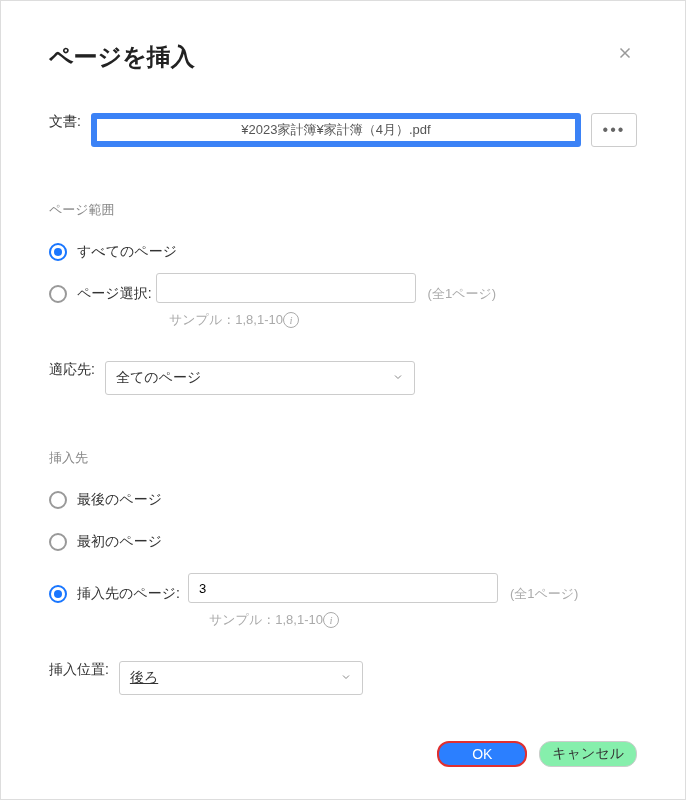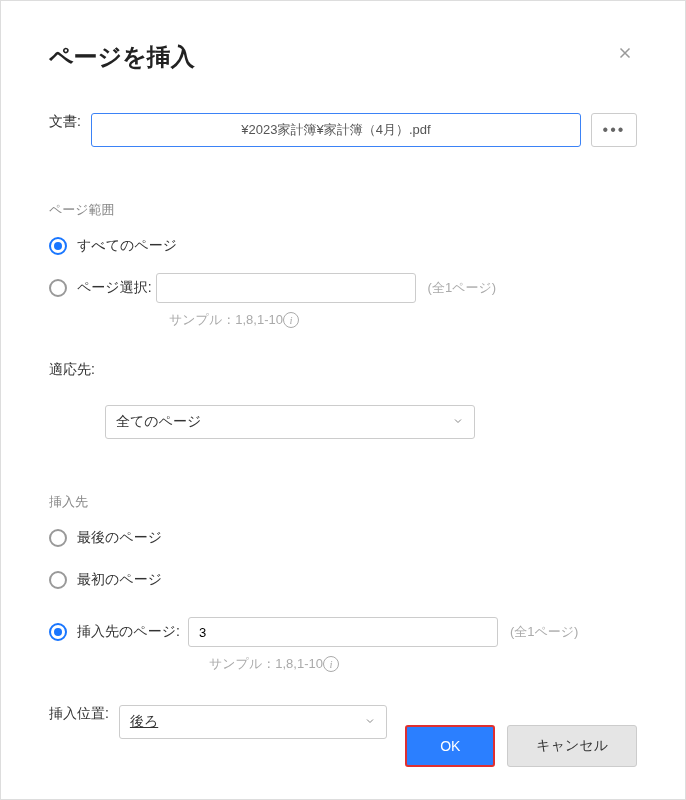--- a/index.html
+++ b/index.html
@@ -5,43 +5,43 @@
 * { box-sizing: border-box; margin: 0; padding: 0; }
 body { font-family: "Meiryo", "Hiragino Sans", sans-serif; background: #f5f5f5; display: flex; justify-content: center; align-items: flex-start; }
 .dialog { width: 686px; height: 800px; background: #fff; border: 1px solid #ddd; padding: 40px 48px 32px 48px; position: relative; }
 .header { display: flex; justify-content: space-between; align-items: flex-start; margin-bottom: 40px; }
 .title { font-size: 24px; font-weight: 600; color: #222; }
 .close-btn { width: 24px; height: 24px; cursor: pointer; color: #999; display: flex; align-items: center; justify-content: center; }
 .close-btn svg { width: 18px; height: 18px; }
 .section-label { font-size: 13px; color: #888; margin-bottom: 12px; }
 .row { display: flex; align-items: flex-start; margin-bottom: 14px; }
 .field-label { font-size: 14px; color: #333; margin-right: 10px; white-space: nowrap; }
-.text-input { flex: 1; height: 34px; border: 1px solid #3b82f6; border-radius: 3px; padding: 0 10px; font-size: 13px; color: #666; background: #fff; }
+.text-input { flex: 1; height: 34px; border: 6px solid #3b82f6; border-radius: 3px; padding: 0 10px; font-size: 13px; color: #666; background: #fff; }
 .text-input.file { text-align: center; color: #555; }
 .more-btn { width: 46px; height: 34px; border: 1px solid #ccc; border-radius: 3px; margin-left: 10px; background: #fff; cursor: pointer; display: flex; align-items: center; justify-content: center; color: #666; font-size: 16px; letter-spacing: 2px; }
 .section { margin-bottom: 30px; }
-.radio-row { display: flex; align-items: center; margin-bottom: 12px; min-height: 30px; }
+.radio-row { display: flex; align-items: flex-end; margin-bottom: 12px; min-height: 30px; }
 .radio { width: 18px; height: 18px; border: 2px solid #999; border-radius: 50%; margin-right: 10px; cursor: pointer; display: flex; align-items: center; justify-content: center; flex-shrink: 0; }
 .radio.checked { border-color: #1976ff; }
 .radio.checked::after { content: ''; width: 8px; height: 8px; background: #1976ff; border-radius: 50%; }
 .radio-label { font-size: 14px; color: #333; }
 .inline-input { width: 260px; height: 30px; border: 1px solid #ccc; border-radius: 3px; padding: 0 8px; font-size: 13px; margin-left: 4px; margin-right: 12px; }
 .hint { font-size: 13px; color: #aaa; }
 .hint-row { margin-left: 120px; display: flex; align-items: center; margin-top: -4px; margin-bottom: 8px; }
 .info-icon { width: 16px; height: 16px; border: 1.5px solid #aaa; border-radius: 50%; display: inline-flex; align-items: center; justify-content: center; font-size: 11px; color: #aaa; font-style: italic; font-family: serif; }
 .select { height: 34px; border: 1px solid #ccc; border-radius: 3px; padding: 0 30px 0 10px; font-size: 14px; color: #333; background: #fff; cursor: pointer; position: relative; display: flex; align-items: center; }
 .select .chevron { position: absolute; right: 10px; top: 50%; transform: translateY(-50%); }
 .select .chevron svg { width: 12px; height: 12px; color: #888; }
-.select-adapt { width: 370px; margin-top: 44px; }
-.select-pos { width: 268px; text-decoration: underline; }
+.select-adapt { width: 310px; }
+.select-pos { width: 244px; text-decoration: underline; }
 .page-input { width: 310px; height: 30px; border: 1px solid #ccc; border-radius: 3px; padding: 0 10px; font-size: 13px; margin-left: 8px; margin-right: 12px; }
 .footer { position: absolute; bottom: 32px; right: 48px; display: flex; gap: 12px; }
-.btn { height: 42px; padding: 0 28px; border-radius: 3px; font-size: 14px; cursor: pointer; display: flex; align-items: center; justify-content: center; }
+.btn { height: 26px; padding: 0 12px; border-radius: 12px; font-size: 14px; cursor: pointer; display: flex; align-items: center; justify-content: center; }
 .btn-primary { background: #2b7fff; color: #fff; border: 2px solid #e03030; min-width: 90px; }
-.btn-secondary { background: #e5e5e5; color: #333; border: 1px solid #ccc; }
+.btn-secondary { background: #86efac; color: #333; border: 1px solid #ccc; }
 .spacer { height: 24px; }
 </style>
 </head>
 <body>
 
 <div class="dialog">
   <div class="header">
     <div class="title">ページを挿入</div>
     <div class="close-btn">
       <svg viewBox="0 0 24 24" fill="none" stroke="currentColor" stroke-width="2">

